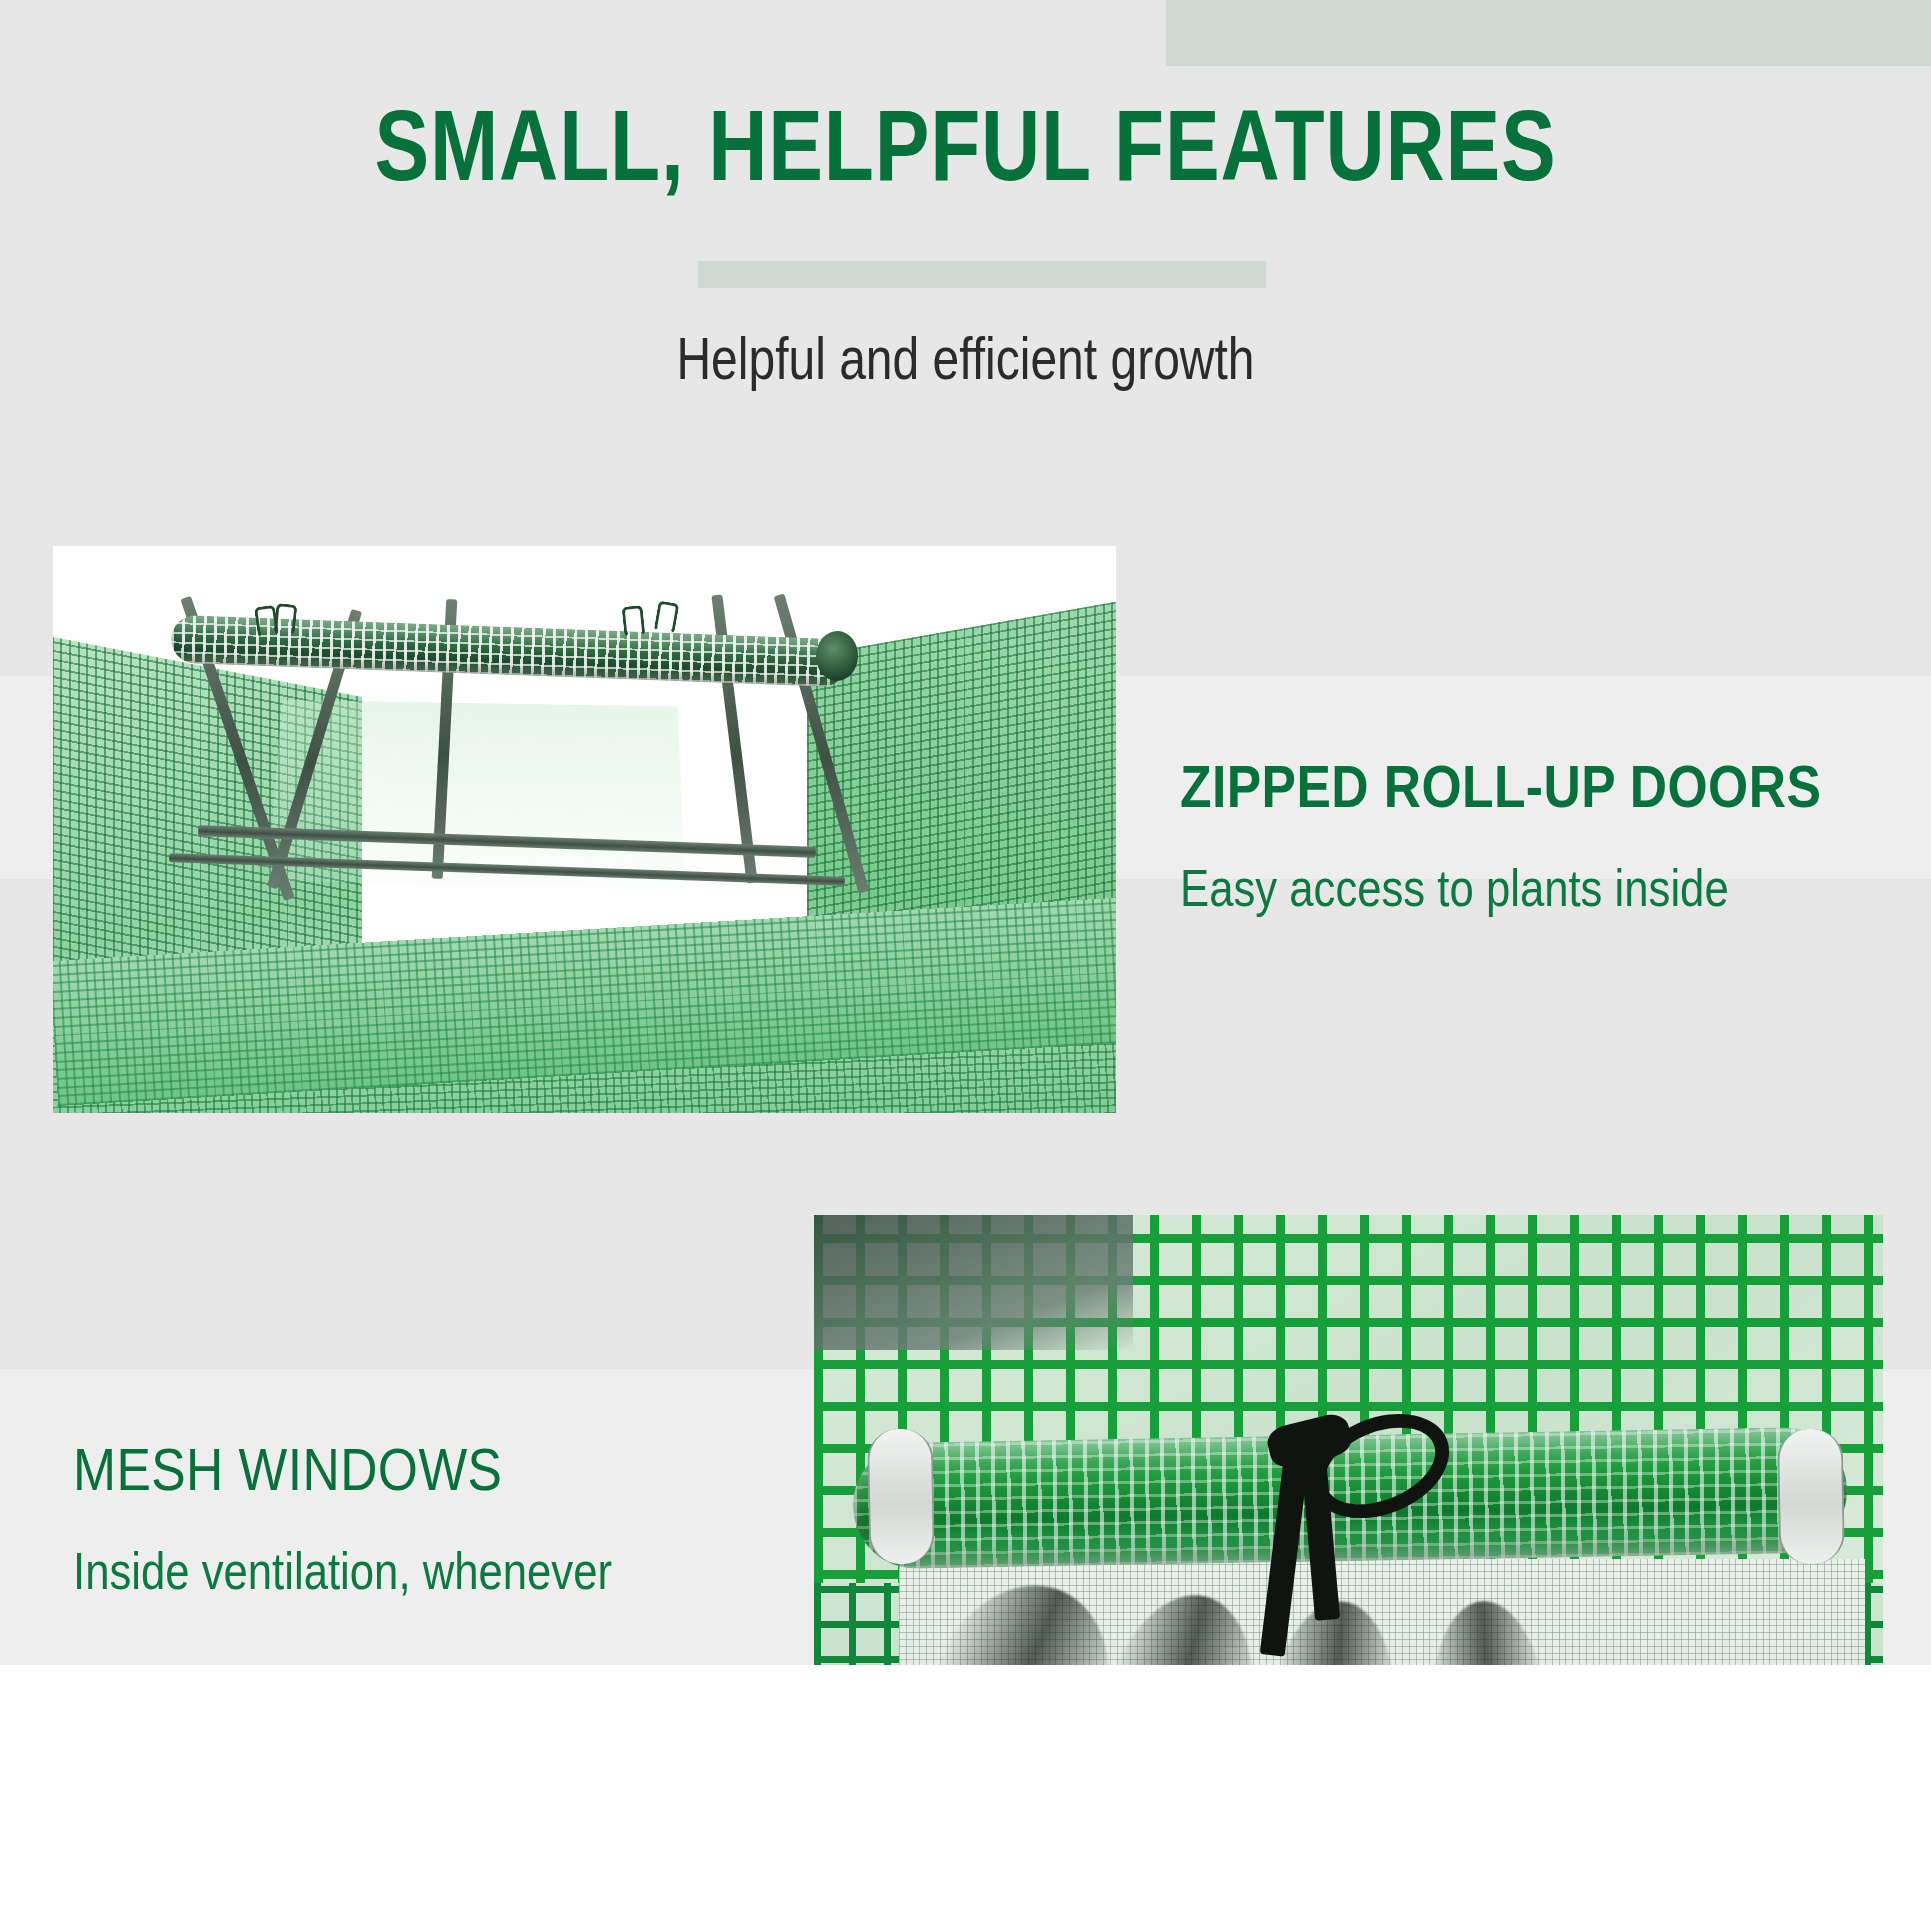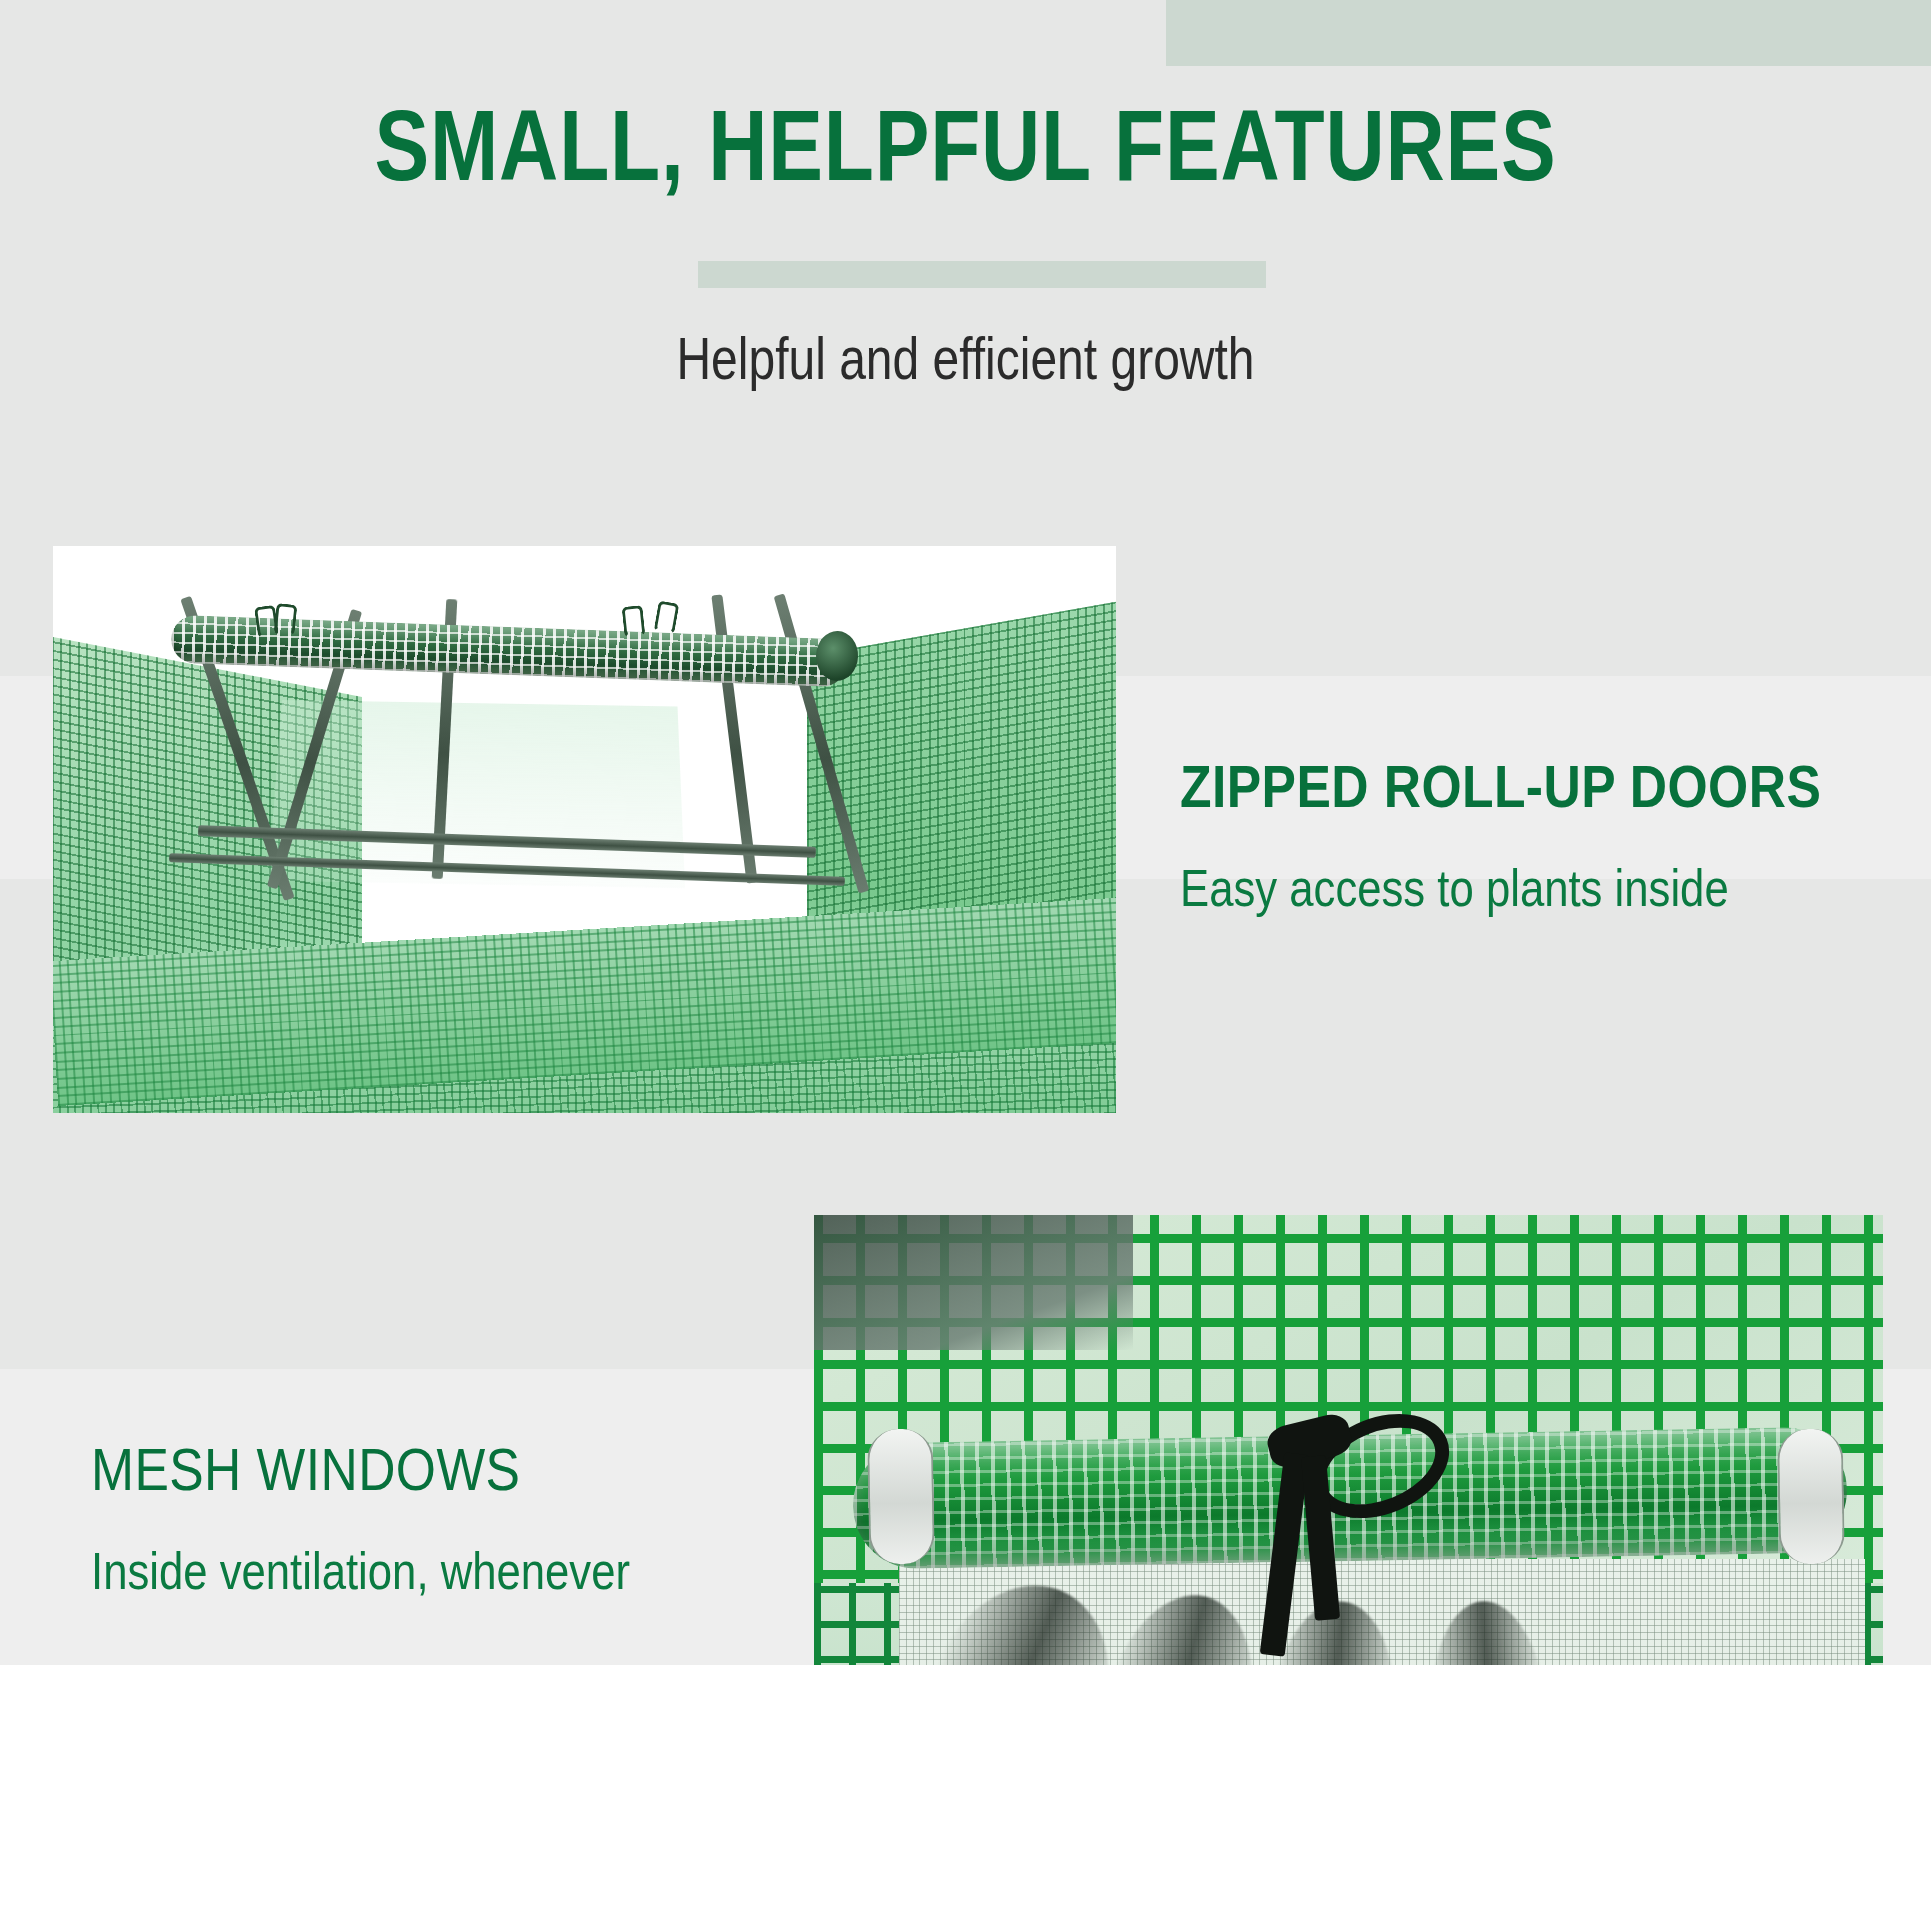--- a/index.html
+++ b/index.html
@@ -336,21 +336,21 @@
     position: absolute;
     left: 0; right: 0; bottom: 0;
     height: 54px;
     background: linear-gradient(180deg, #e7efe7, #cfe0d2);
   }
 
   
   .callout { position: absolute; }
 
   .callout-right { left: 1180px; top: 722px; width: 714px; margin-top: 32px; }
-  .callout-left  { left: 91px;   top: 1437px; width: 676px; }
+  .callout-left  { left: 73px;   top: 1437px; width: 676px; }
 
   .callout-heading {
     font-family: "Liberation Sans Narrow", "Liberation Sans", sans-serif;
     font-size: 60px;
     line-height: 1.1;
     color: #07713c;
     letter-spacing: 0.5px;
     white-space: nowrap;
     transform: scaleX(0.86);
     transform-origin: 0 50%;

